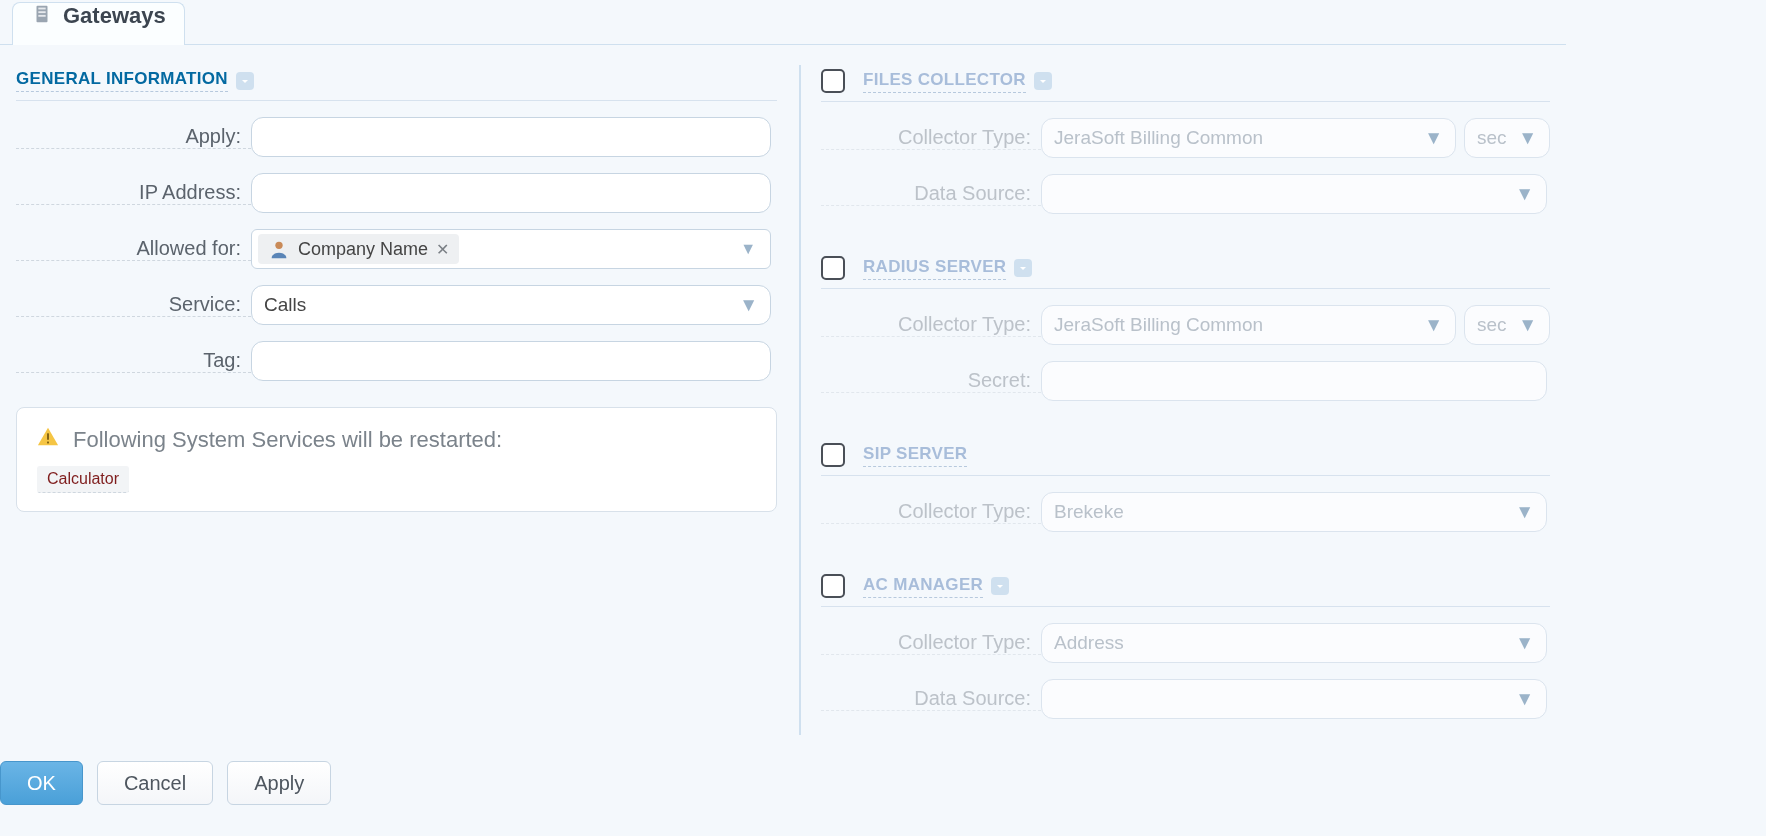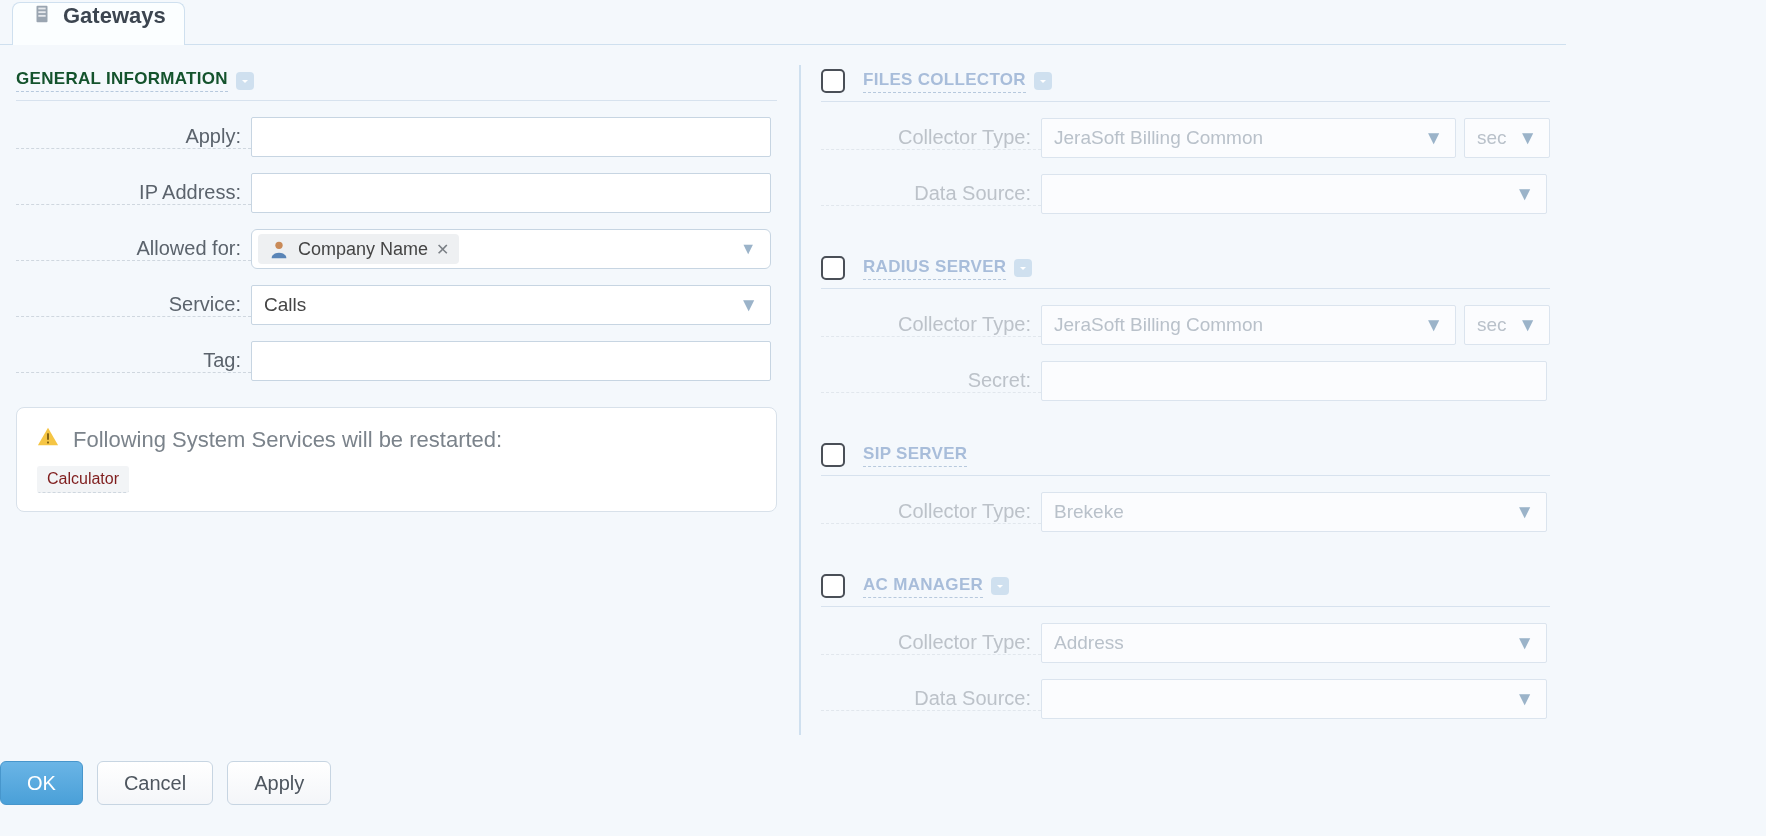--- a/index.html
+++ b/index.html
@@ -9,31 +9,31 @@
   .tab{display:flex;align-items:flex-start;gap:10px;height:42px;padding:0 18px;border:1px solid #cfe0ef;border-bottom:none;border-top-left-radius:8px;border-top-right-radius:8px;background:#fbfeff;position:relative;top:1px}
   .tab .title{font-size:22px;font-weight:700;color:#3c4550}
   
   .tower-icon{width:22px;height:22px;display:inline-block}
   
   .content{display:flex;gap:0;padding:20px 16px 10px 16px}
   .col-left{width:770px;padding-right:22px}
   .col-right{flex:1;border-left:2px solid #cfe0ef;padding-left:20px}
   
   .section-head{display:flex;align-items:center;gap:8px;margin:4px 0 8px 0}
-  .section-title{font-size:17px;font-weight:700;letter-spacing:.3px;color:#14532d;text-transform:uppercase;border-bottom:1px dashed #b7c9dd;padding-bottom:2px}
+  .section-title{font-size:17px;font-weight:700;letter-spacing:.3px;color:#0369a1;text-transform:uppercase;border-bottom:1px dashed #b7c9dd;padding-bottom:2px}
   .section-underline{height:1px;background:#d7e2ee;margin:4px 0 16px 0}
   .round-toggle{width:18px;height:18px;border-radius:4px;background:#cfe0ef;display:inline-flex;align-items:center;justify-content:center}
   .round-toggle svg{width:12px;height:12px;fill:#fff}
   
   .row{display:flex;align-items:center;margin-bottom:16px}
   .row label{width:225px;text-align:right;font-size:20px;color:#5b636c;padding-right:10px;border-bottom:1px dashed #cfd7df}
   .control{flex:1}
   .col-right .row label{width:210px}
   
-  .text-input,.select{height:40px;border:1px solid #c7d5e2;border-radius:2px;background:#fff;padding:0 12px;font-size:19px;color:#444;width:520px;box-sizing:border-box}
+  .text-input,.select{height:40px;border:1px solid #c7d5e2;border-radius:12px;background:#fff;padding:0 12px;font-size:19px;color:#444;width:520px;box-sizing:border-box}
   .select{display:flex;align-items:center;justify-content:space-between}
   .select .caret{color:#9bb3c9}
   .multi{display:flex;align-items:center;gap:6px;height:40px;border:1px solid #c7d5e2;border-radius:6px;background:#fff;padding:0 6px;width:520px;box-sizing:border-box}
   .chip{display:flex;align-items:center;gap:8px;background:#eef0f2;border-radius:4px;height:30px;padding:0 10px;font-size:18px;color:#444}
   .chip .x{font-size:16px;color:#7a7f85;cursor:pointer}
   .multi .caret{margin-left:auto;color:#9bb3c9;padding-right:8px}
   
   .dim .text-input,.dim .select{border-color:#dbe4ee;background:#fbfcfe;color:#b9c1ca}
   .dim .section-title{color:#a8bdda}
   .dim label{color:#bcc2c9;border-bottom-color:#e1e7ed}

